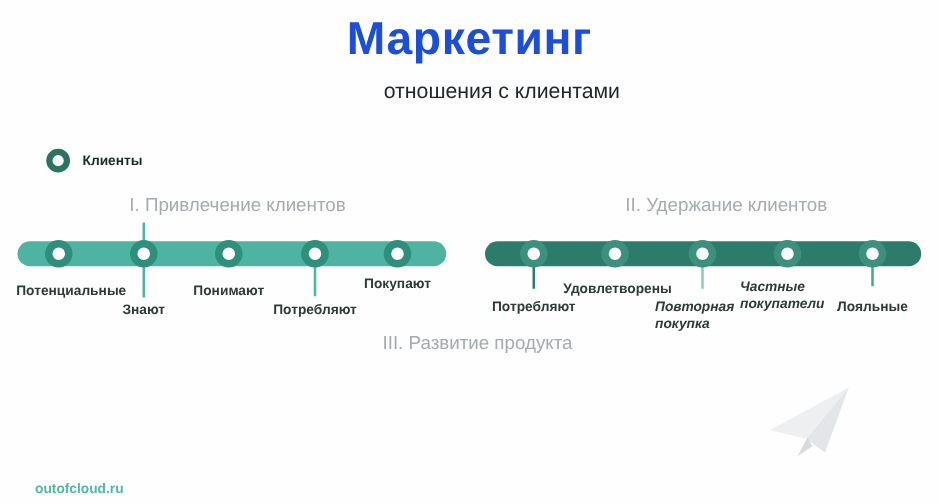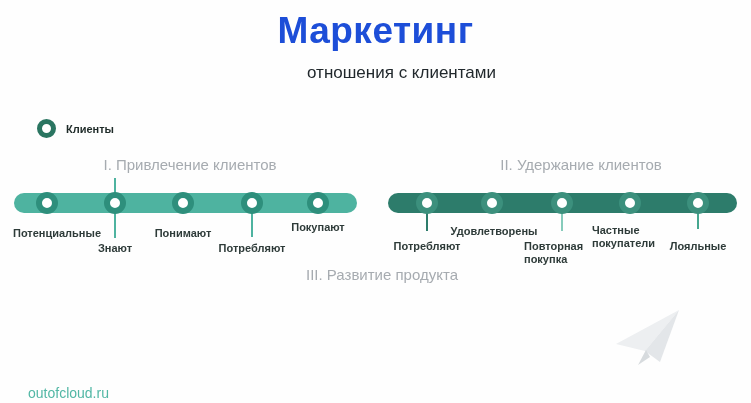--- a/index.html
+++ b/index.html
@@ -41,24 +41,24 @@
   .cn-znayut{left:114px;top:178px;height:60px;background:#4eb3a0;}
   .cn-deystvuyut{left:251px;top:213px;height:24px;background:#4eb3a0;}
   .cn-potreblyayut{left:426px;top:213px;height:18px;background:#2d7c6b;}
   .cn-povtornaya{left:561px;top:213px;height:18px;background:#86cbbb;}
   .cn-loyalnye{left:697px;top:213px;height:16px;background:#46a78f;}
   .ms-label{
     position:absolute;transform:translateX(-50%);text-align:left;
     font-size:11px;font-weight:600;color:#2e3b39;line-height:13px;z-index:3;
     white-space:nowrap;
   }
-  .ms-wrap{white-space:normal;width:78px;}
+  .ms-wrap{white-space:normal;width:78px;font-style:italic;}
   .footer-link{
-    position:absolute;left:28px;top:385px;font-size:14px;color:#52b7a5;
-    font-weight:400;text-decoration:none;
+    position:absolute;left:28px;top:385px;font-size:11px;color:#52b7a5;
+    font-weight:700;text-decoration:none;
   }
   .plane{position:absolute;left:600px;top:300px;width:100px;height:80px;z-index:1;}
 </style>
 </head>
 <body>
 
 <div id="canvas">
 
   <div class="title">Маркетинг</div>
   <div class="subtitle">отношения с клиентами</div>

